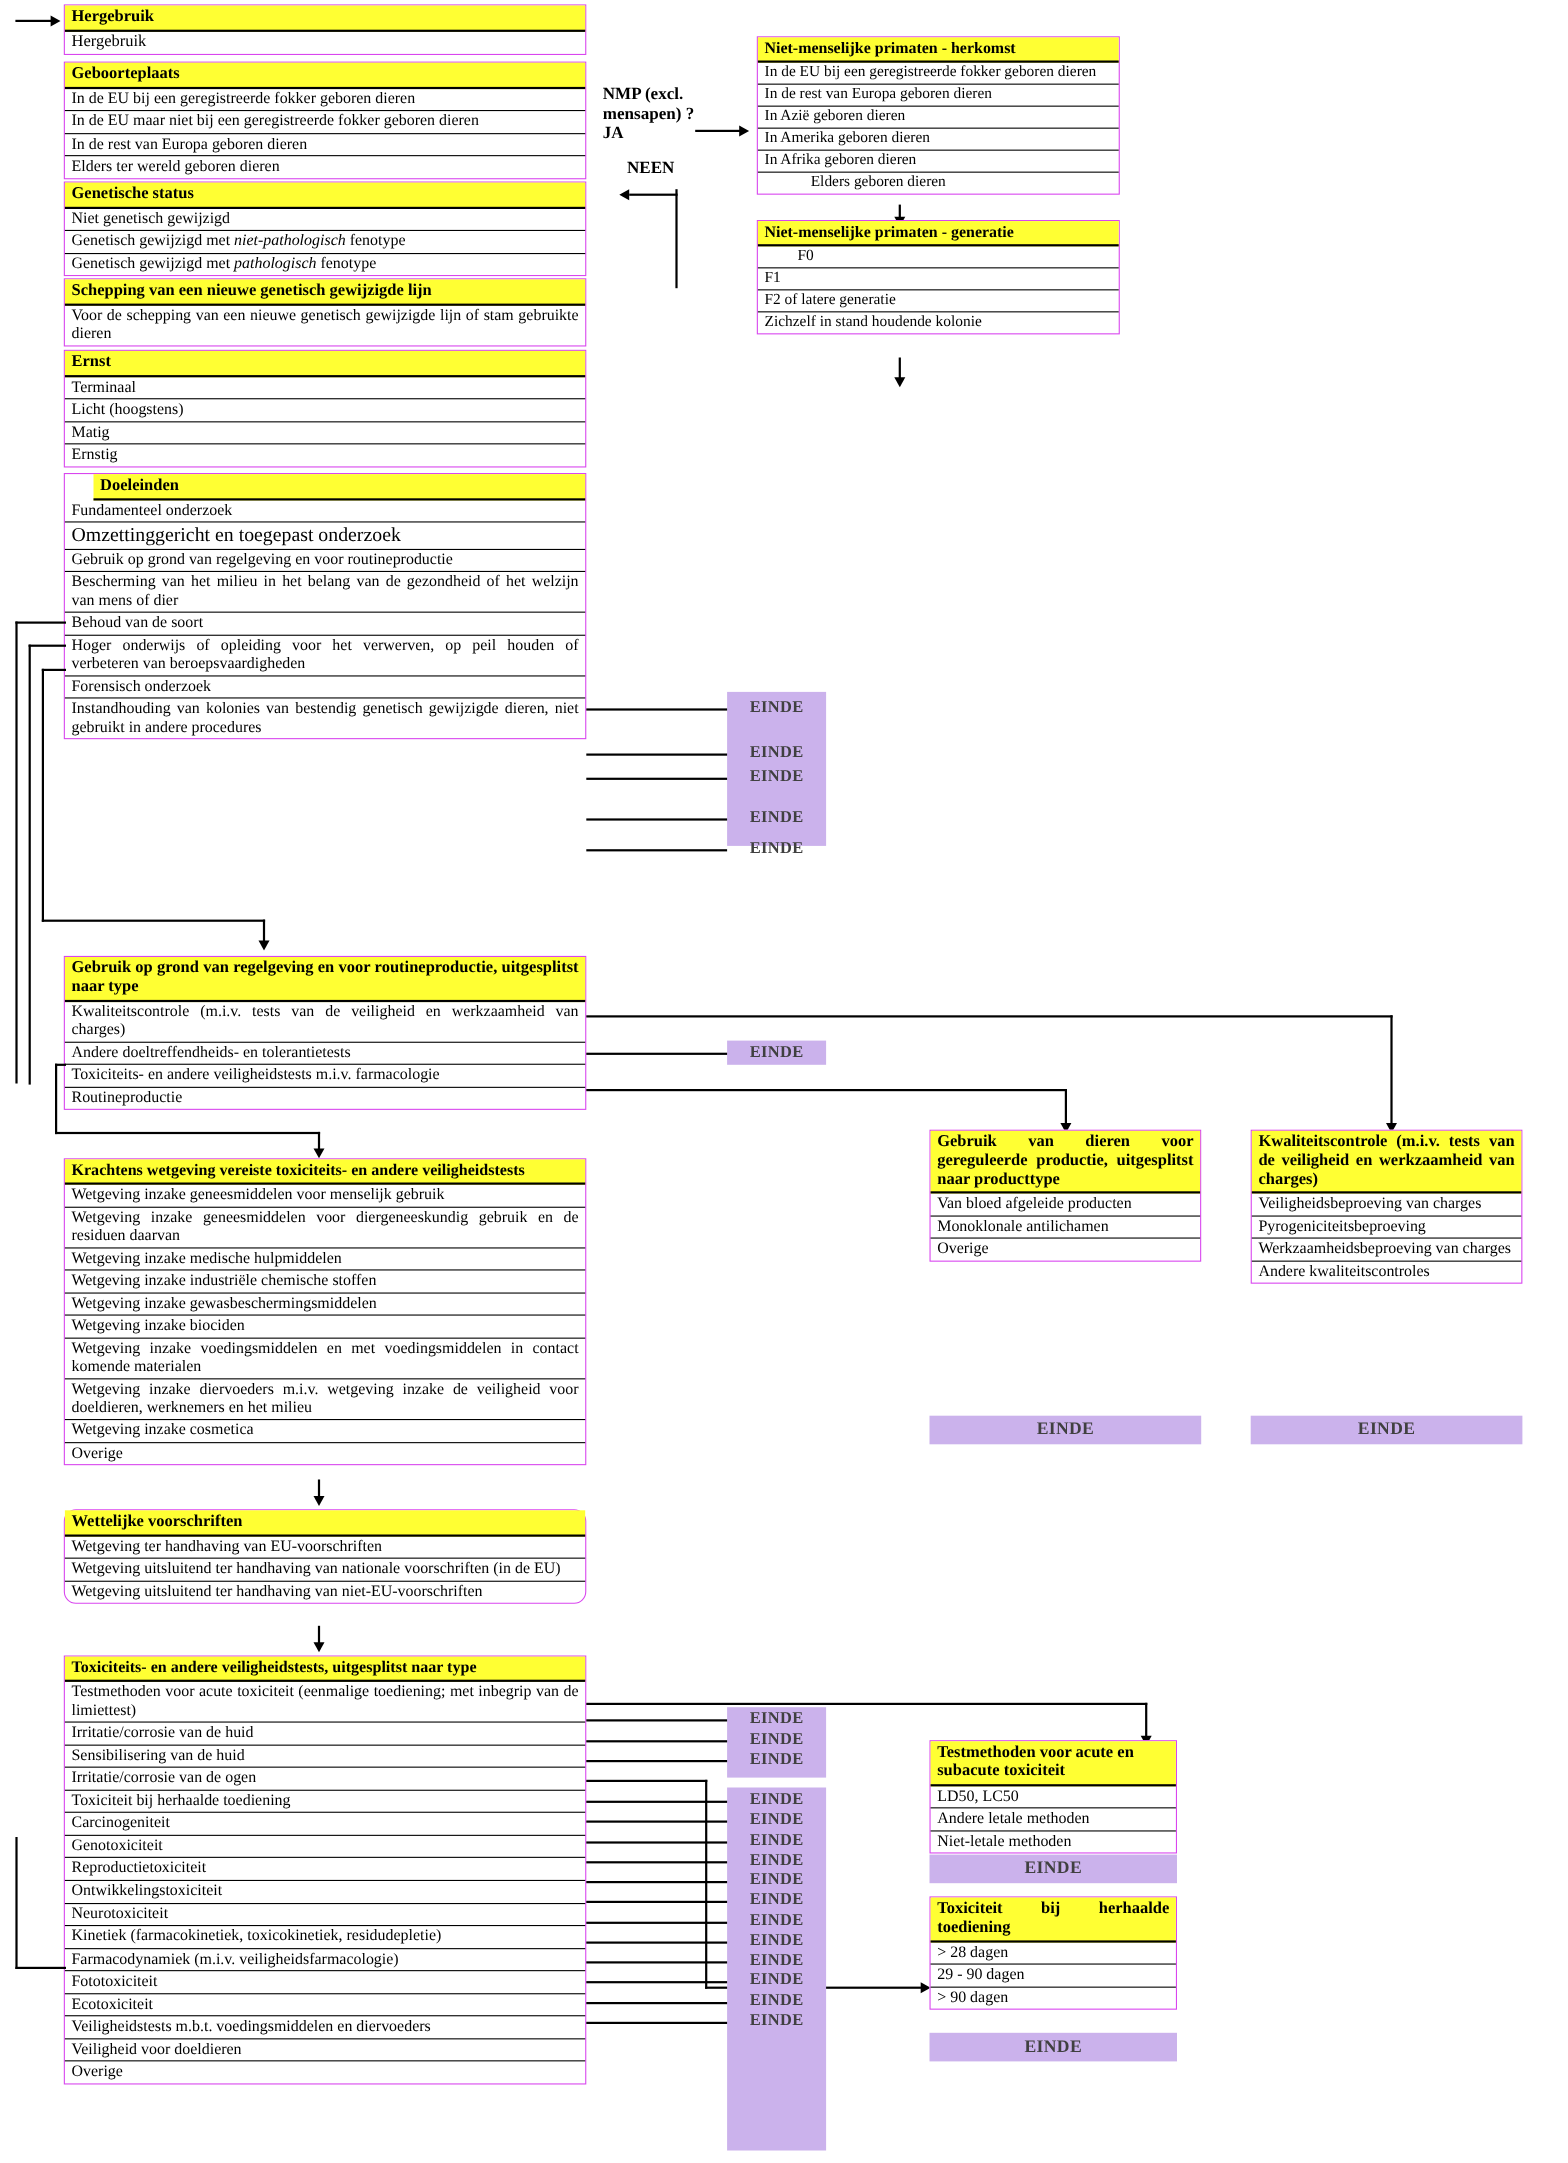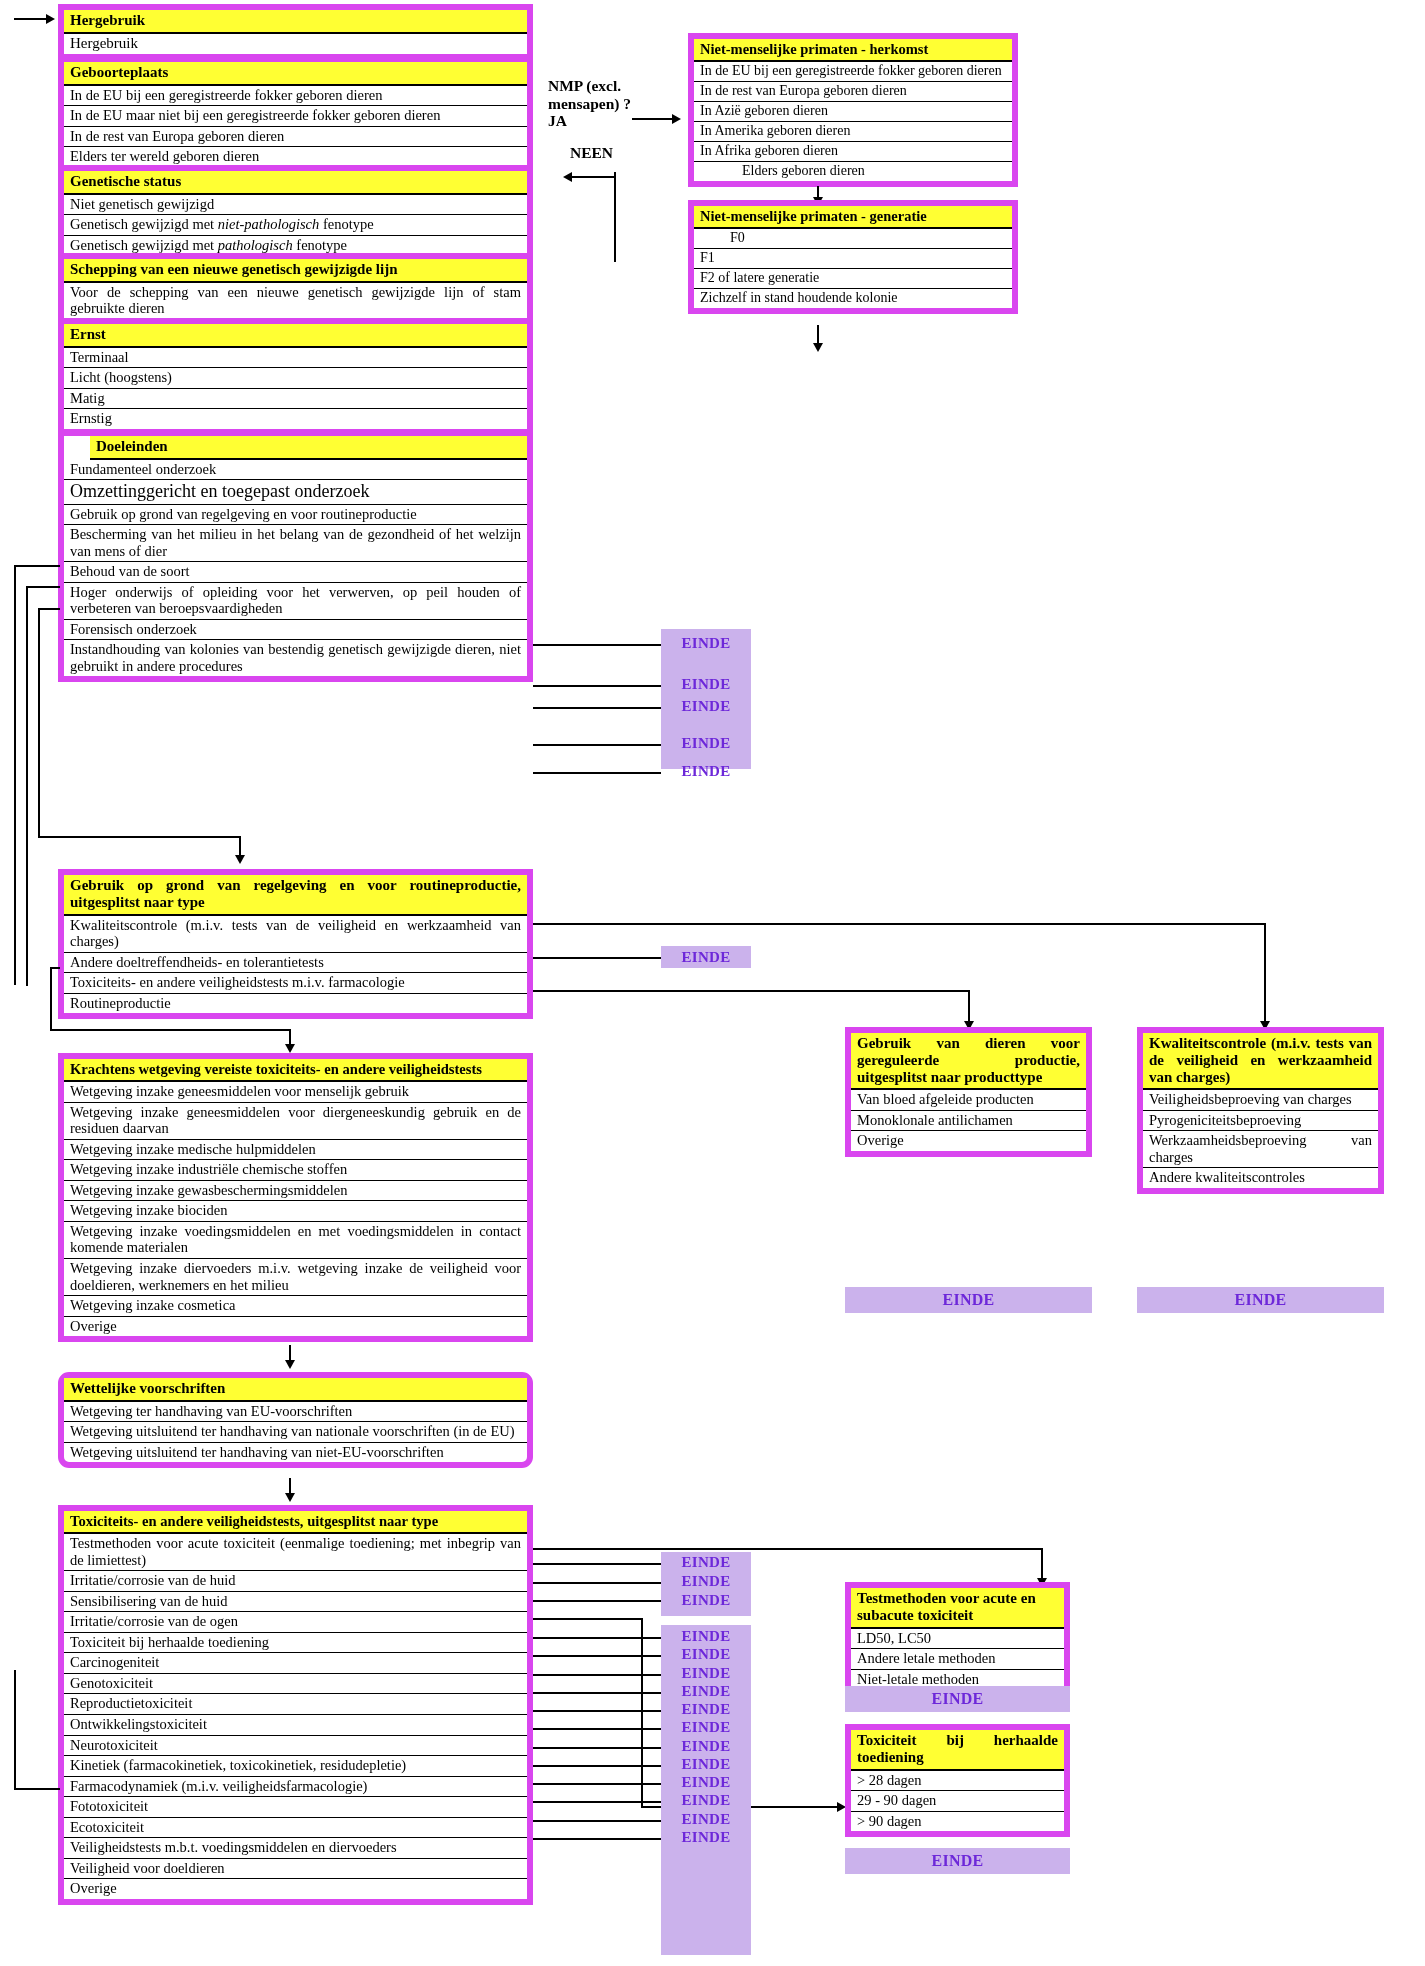--- a/index.html
+++ b/index.html
@@ -13,21 +13,21 @@
     position: relative;
     font-family: "Liberation Serif", "DejaVu Serif", serif;
     color: #000;
     overflow: hidden;
   }
   #canvas { position: absolute; left: 0; top: 0; width: 1425px; height: 1966px; }
 
   
   .node {
     position: absolute;
-    border: 6px solid #d946ef;
+    border: 1px solid #d946ef;
     background: #fff;
   }
   .node .hdr {
     background: #ffff33;
     font-weight: bold;
     border-bottom: 2px solid #000;
     padding: 2px 6px 3px 6px;
     line-height: 1.12;
   }
   .node .row {
@@ -37,21 +37,21 @@
   }
   .node .row:last-child { border-bottom: none; }
   .node.justify .row { text-align: justify; }
   .node.justify .hdr { text-align: justify; }
   .node.justify .row.lastline, .node .nojust { text-align: left; }
 
   
   .einde {
     position: absolute;
     background: #cbb2ec;
-    color: #6d28d9;
+    color: #404040;
     font-weight: bold;
     text-align: center;
     letter-spacing: .3px;
   }
 
   
   .label {
     position: absolute;
     font-weight: bold;
     line-height: 1.14;

